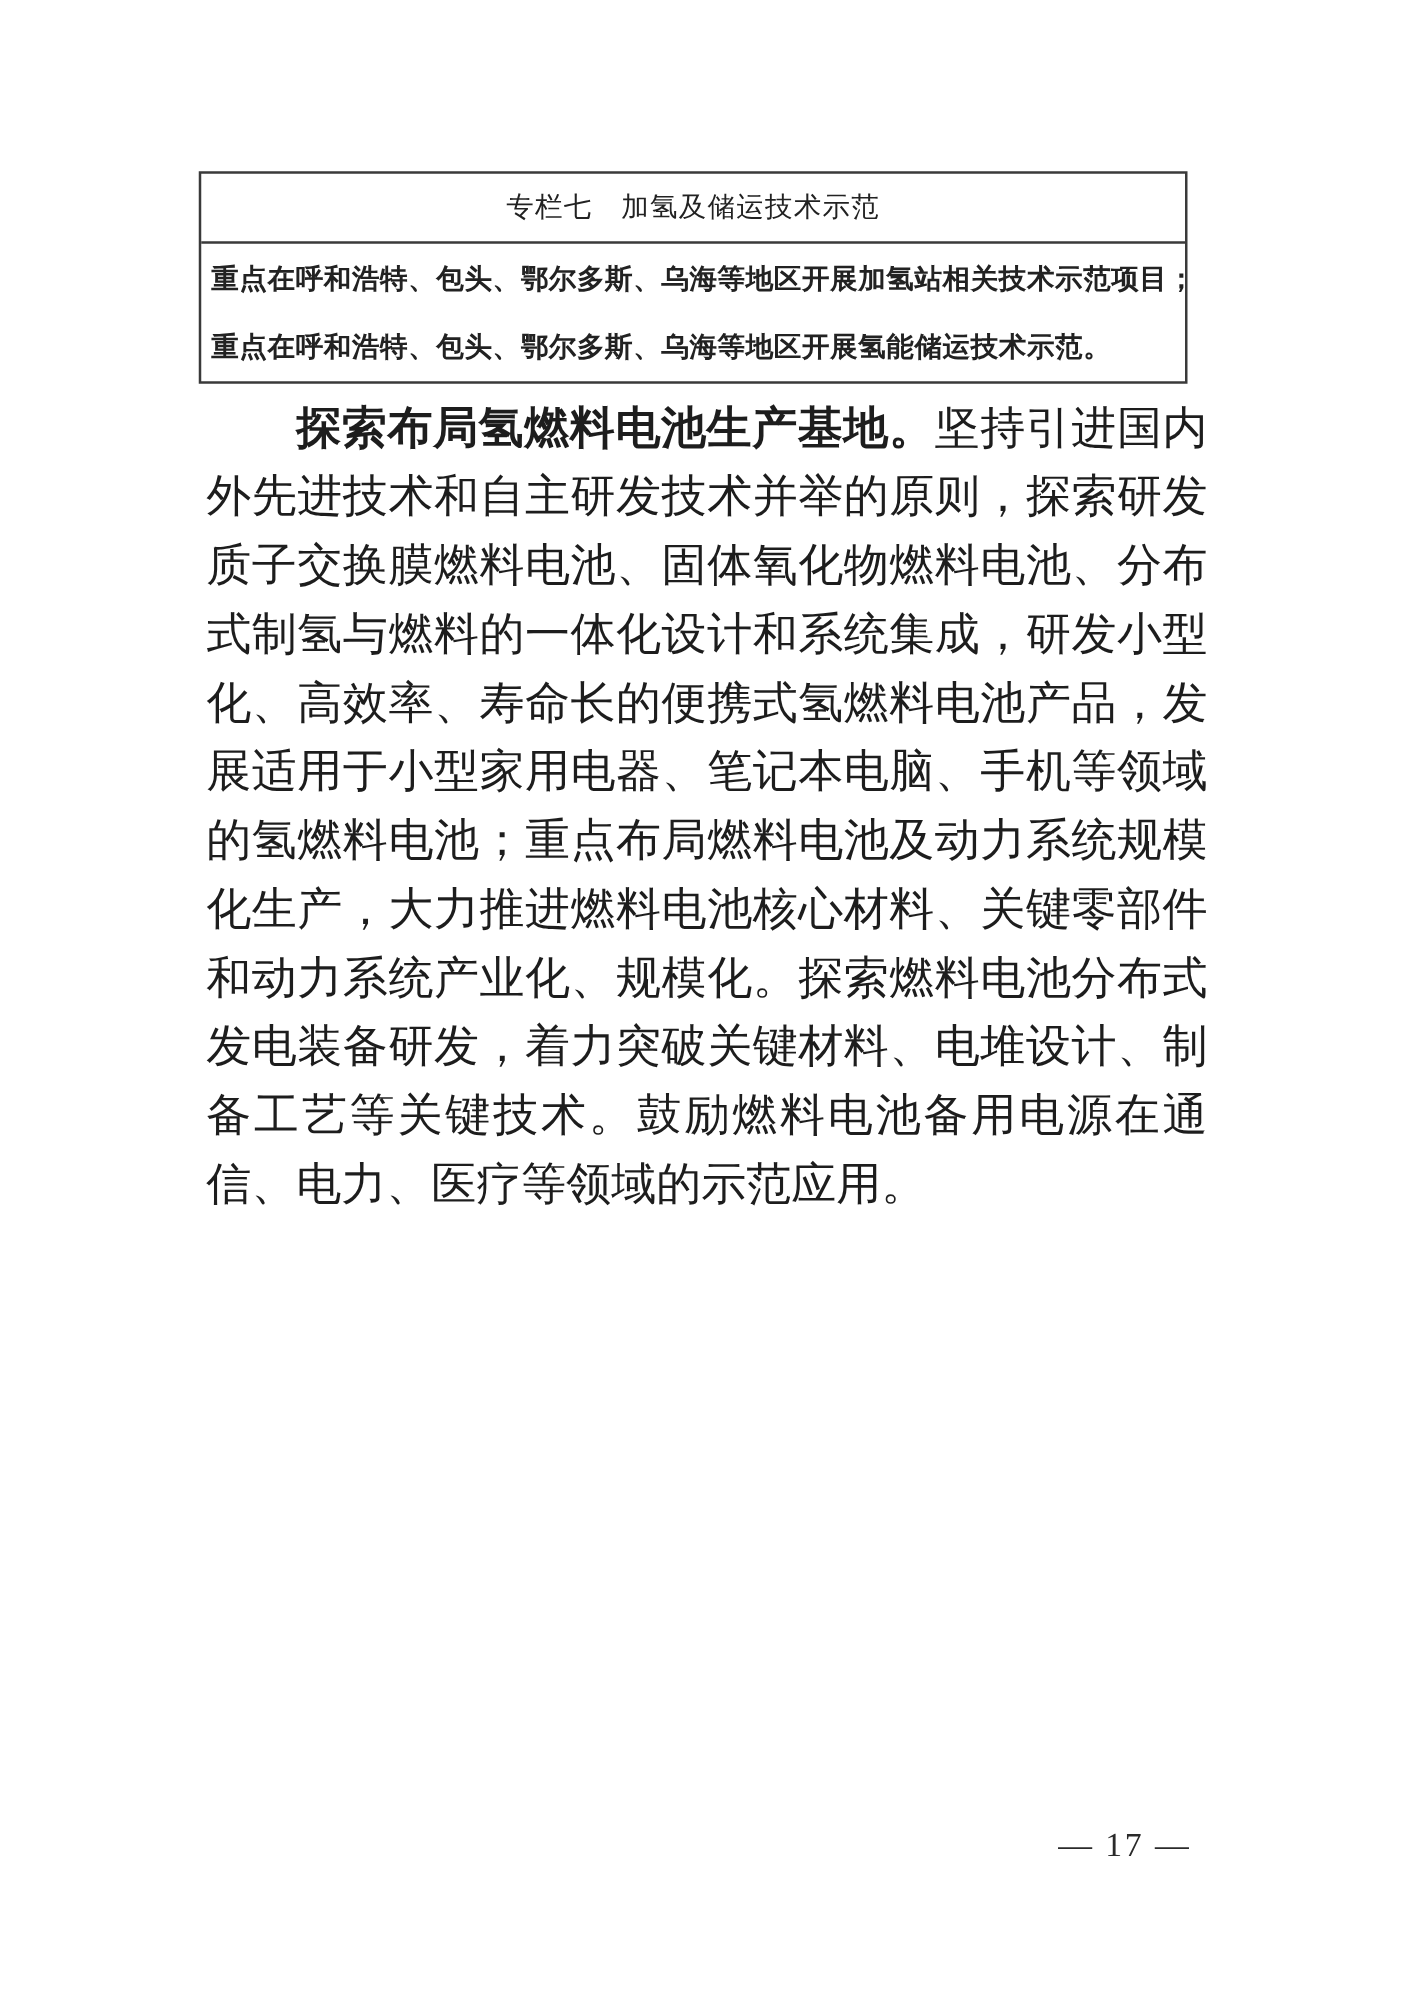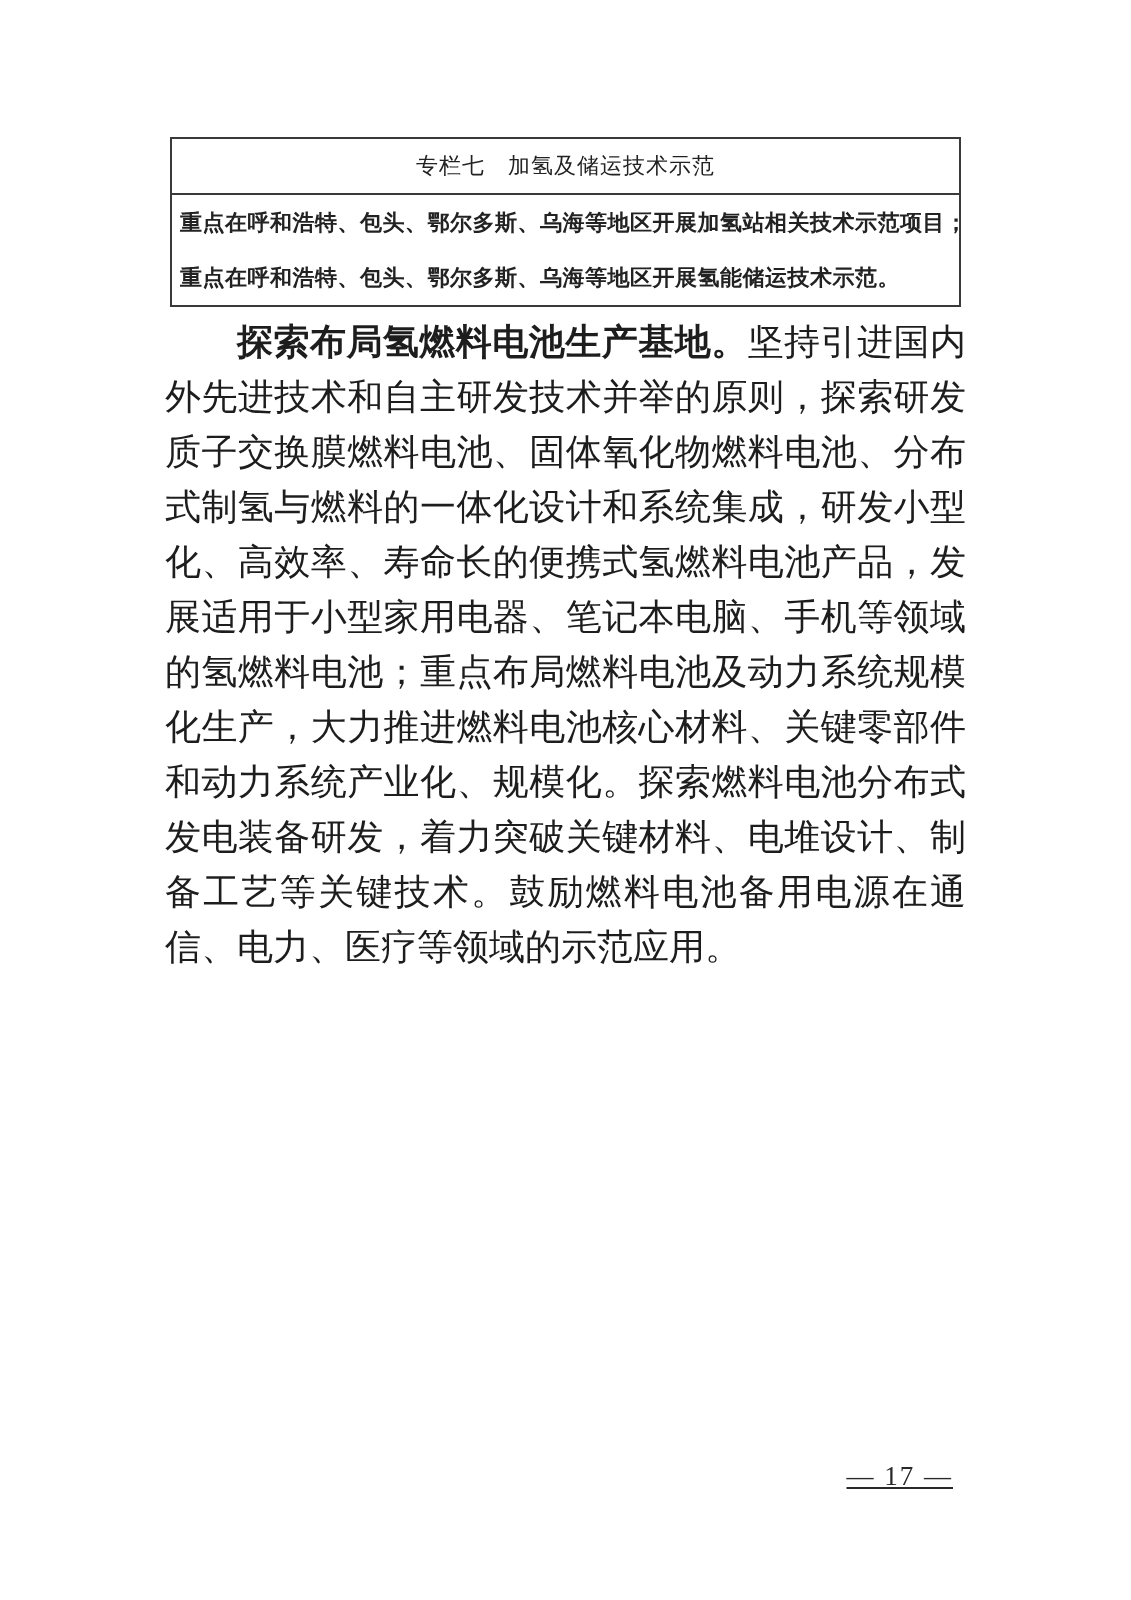--- a/index.html
+++ b/index.html
@@ -13,21 +13,21 @@
     height: 1600px;
     background: #ffffff;
     color: #1d1d1d;
     font-family: "Liberation Serif", "DejaVu Serif", serif;
     overflow: hidden;
   }
 
   
   .callout-box {
     position: absolute;
-    left: 170px;
+    left: 159px;
     top: 137px;
     width: 787px;          
     border: 2px solid #3a3a3a;
     box-sizing: content-box;
     background: #ffffff;
   }
   .box-title {
     height: 54px;
     line-height: 54px;
     text-align: center;
@@ -73,21 +73,20 @@
   
   .page-number {
     position: absolute;
     top: 1460px;
     right: 178px;
     font-size: 27px;
     line-height: 32px;
     letter-spacing: 2px;
     color: #2a2a2a;
     white-space: pre;
-    text-decoration: underline;
   }
 </style>
 </head>
 <body>
 
 <div class="page">
 
   <div class="callout-box">
     <div class="box-title">专栏七　加氢及储运技术示范</div>
     <div class="box-body">

